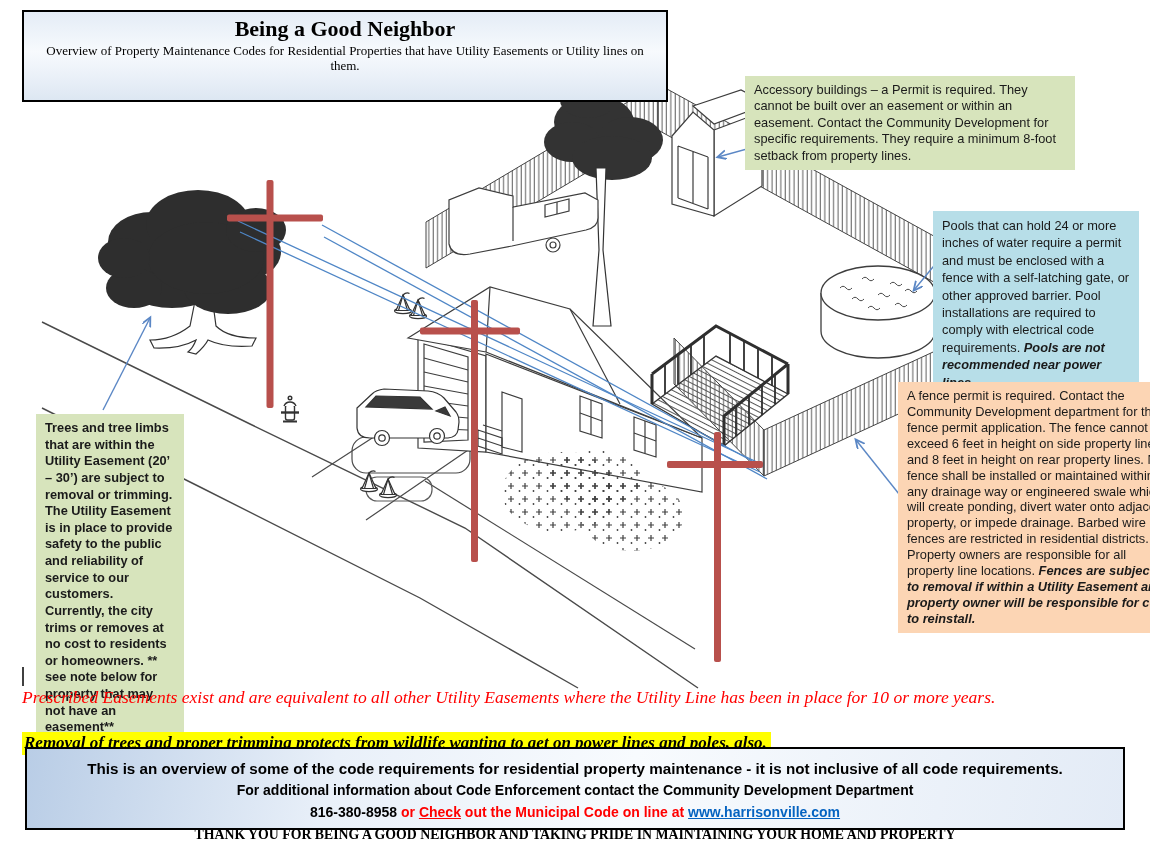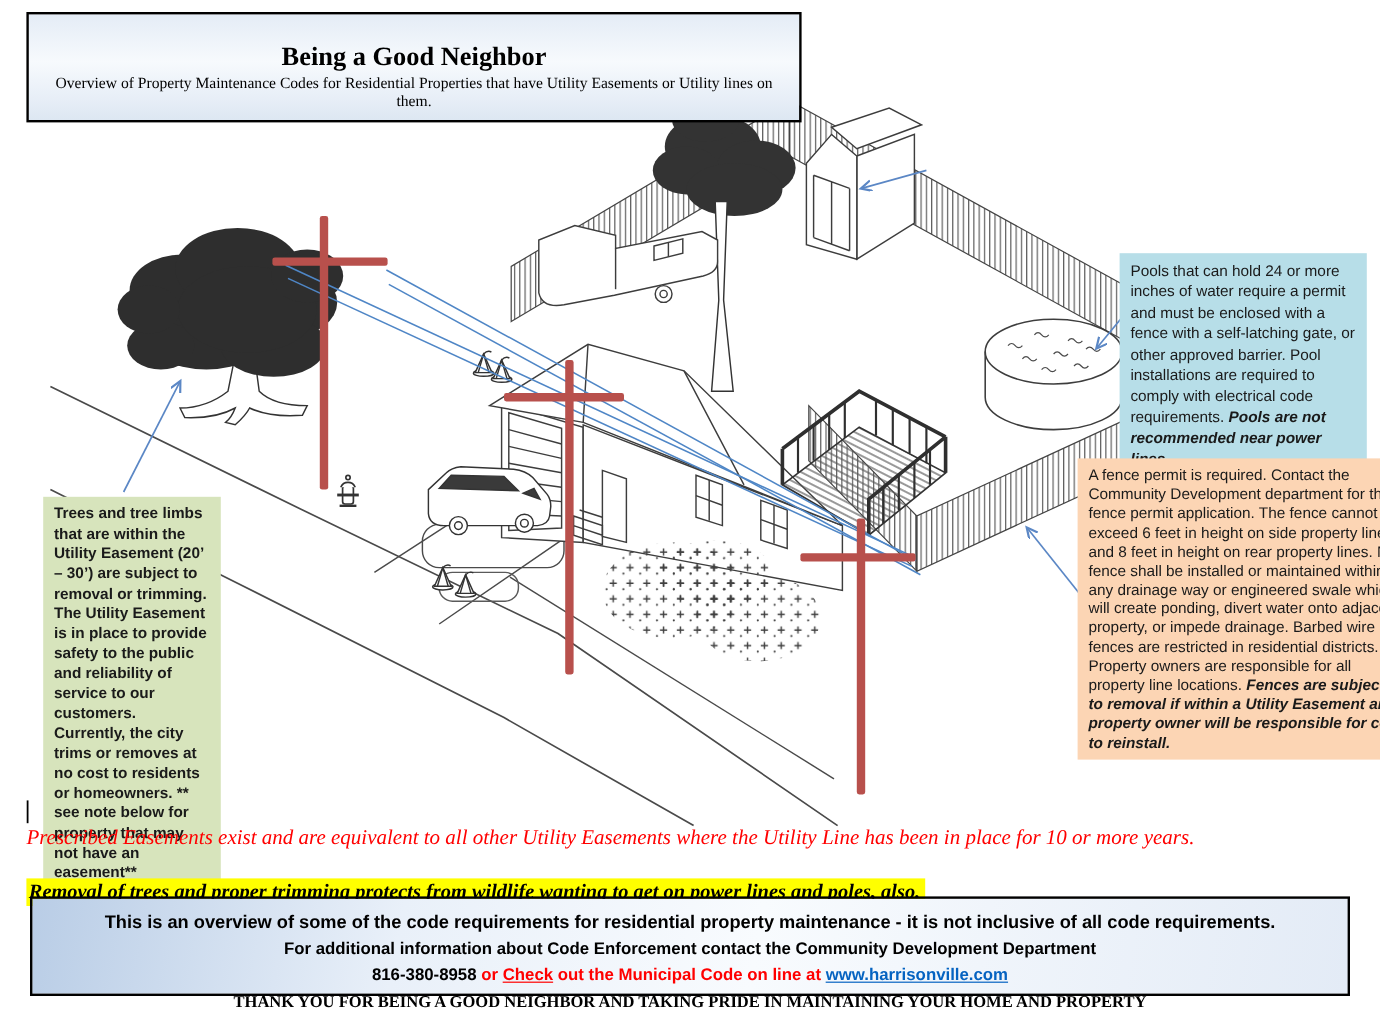--- a/index.html
+++ b/index.html
@@ -3,21 +3,21 @@
 <meta charset="utf-8">
 <style>
   html,body{margin:0;padding:0;background:#ffffff;}
   .page{position:relative;width:1150px;height:854px;background:#ffffff;overflow:hidden;
         font-family:"Liberation Sans",sans-serif;}
   .scene{position:absolute;left:0;top:0;z-index:1;}
   .ov{position:absolute;z-index:3;box-sizing:border-box;}
 
   .title-box{left:22px;top:10px;width:646px;height:92px;border:2px solid #000;
      background:linear-gradient(180deg,#e4ecf6 0%,#f7fafd 45%,#e7eef7 80%,#dde7f2 100%);
-     text-align:center;font-family:"Liberation Serif",serif;color:#000;padding-top:22px;}
+     text-align:center;font-family:"Liberation Serif",serif;color:#000;padding-top:4px;}
   .title-box h1{margin:0;font-size:22px;line-height:1.2;font-weight:bold;}
   .title-box p{margin:2px 14px 0 14px;font-size:13px;line-height:1.15;}
 
   .callout{font-size:12.8px;color:#1a1a1a;line-height:1.24;padding:6px 9px;}
   .callout .bi{font-style:italic;font-weight:bold;}
   .co-accessory{left:745px;top:76px;width:330px;background:#d7e4bc;line-height:1.28;}
   .co-pool{left:933px;top:167px;width:206px;background:#b7dee8;line-height:1.36;margin-top:44px;}
   .co-fence{left:898px;top:382px;width:280px;background:#fcd5b4;line-height:1.245;}
   .co-trees{left:36px;top:414px;width:148px;background:#d7e4bc;font-weight:bold;line-height:1.3;}
 
@@ -238,20 +238,23 @@
   </g>
 
   <line x1="23" y1="667" x2="23" y2="686" stroke="#000" stroke-width="1.5"></line>
 </svg>
 
 <div class="ov title-box">
   <h1>Being a Good Neighbor</h1>
   <p>Overview of Property Maintenance Codes for Residential Properties that have Utility Easements or Utility lines on them.</p>
 </div>
 
+<div class="ov callout co-accessory">
+  <span>Accessory buildings – a Permit is required. They cannot be built over an easement or within an easement. Contact the Community Development for specific requirements. They require a minimum 8-foot setback from property lines.</span>
+</div>
 
 <div class="ov callout co-pool">
   <span>Pools that can hold 24 or more inches of water require a permit and must be enclosed with a fence with a self-latching gate, or other approved barrier. Pool installations are required to comply with electrical code requirements.  </span><span class="bi">Pools are not recommended near power lines.</span>
 </div>
 
 <div class="ov callout co-fence">
   <span> A fence permit is required. Contact the Community Development department for the fence permit application. The fence cannot exceed 6 feet in height on side property lines and 8 feet in height on rear property lines.  No fence shall be installed or maintained within any drainage way or engineered swale which will create ponding, divert water onto adjacent property, or impede drainage. Barbed wire fences are restricted in residential districts. Property owners are responsible for all property line locations.  </span><span class="bi">Fences are subject to removal if within a Utility Easement and property owner will be responsible for cost to reinstall.</span>
 </div>
 
 <div class="ov callout co-trees">

